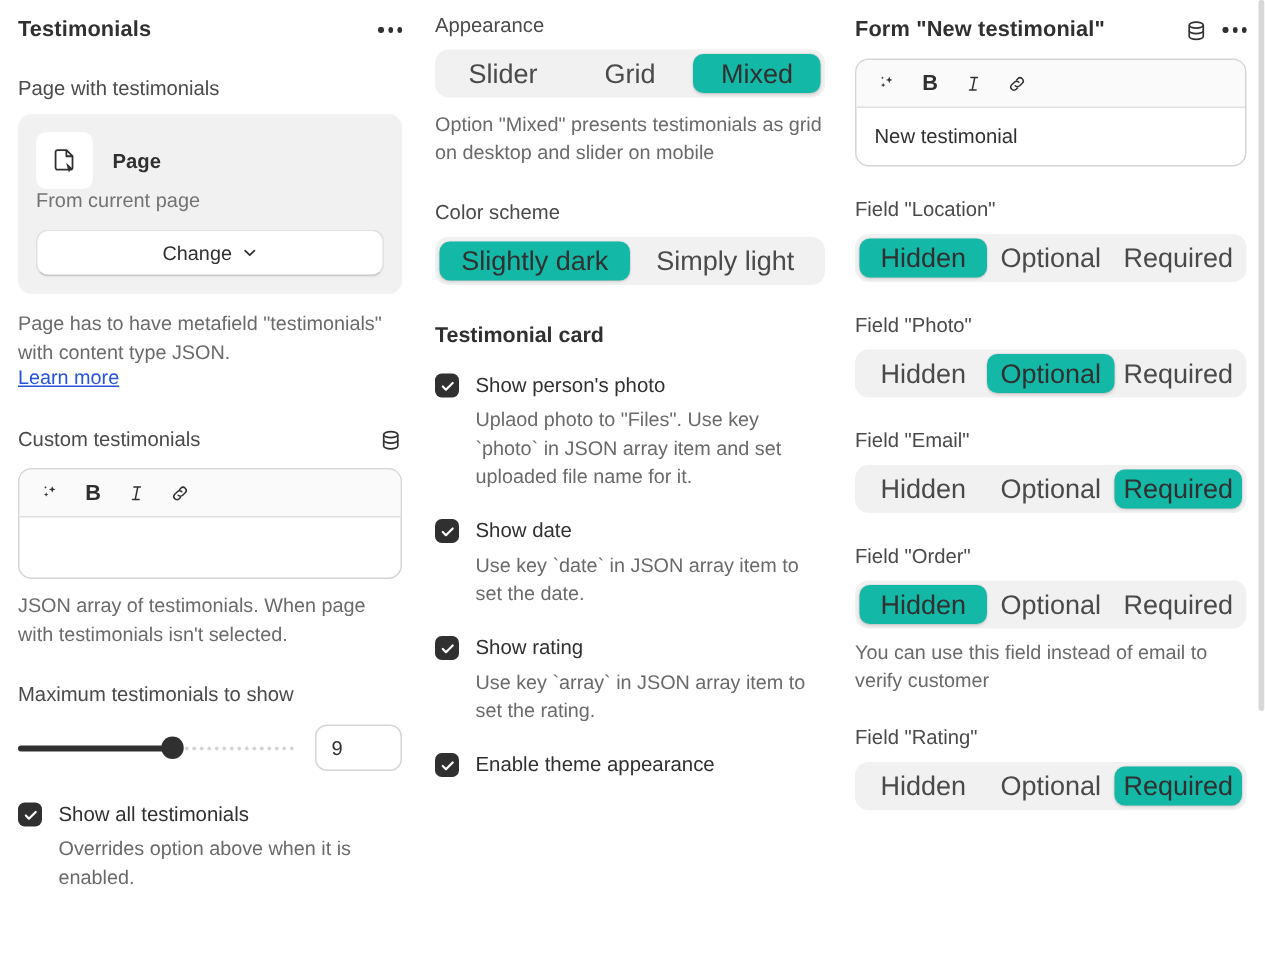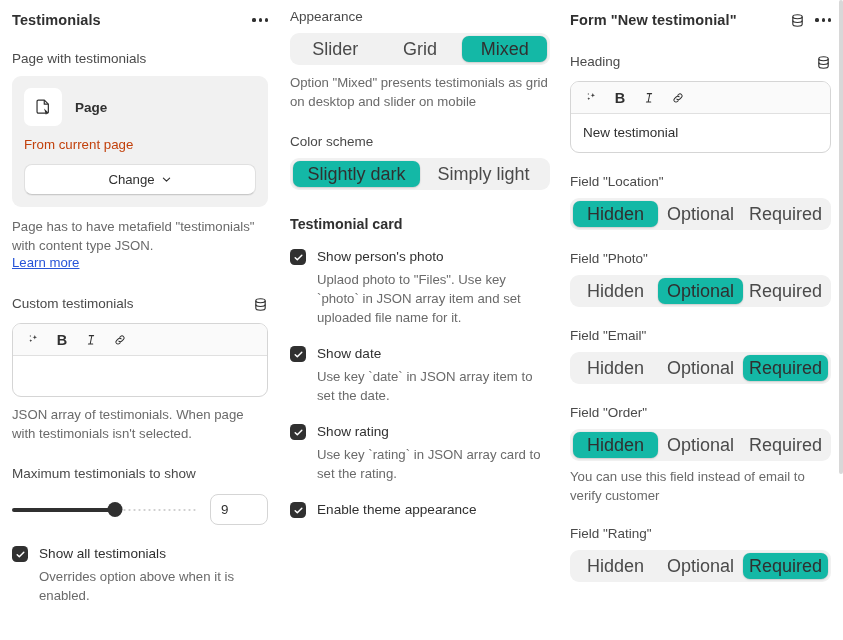--- a/index.html
+++ b/index.html
@@ -111,23 +111,22 @@
     display: flex;
     align-items: center;
     justify-content: center;
   }
   .resource-name {
     font-size: 13.5px;
     font-weight: bold;
     color: #303030;
   }
   .resource-sub {
-    margin-top: 11px;
     font-size: 13.3px;
-    color: #c2410c;
+    color: #737373;
   }
   .btn {
     margin-top: 12px;
     width: 100%;
     height: 31px;
     background: #ffffff;
     border: 1px solid #e0e0e0;
     border-bottom-color: #c9c9c9;
     border-radius: 8px;
     font-size: 13.2px;
@@ -462,21 +461,21 @@
         </div>
         <div style="margin-top: 18px;">
           <div class="check-row">
             <div class="checkbox">
               <svg width="11" height="11" viewBox="0 0 12 12" fill="none">
                 <path d="M2.4 6.2l2.3 2.3 4.9-4.9" stroke="#ffffff" stroke-width="1.6" stroke-linecap="round" stroke-linejoin="round"></path>
               </svg>
             </div>
             <div class="check-label">Show rating</div>
           </div>
-          <div class="check-sub">Use key `rating` in JSON array card to set the rating.</div>
+          <div class="check-sub">Use key `array` in JSON array item to set the rating.</div>
         </div>
         <div style="margin-top: 18px;">
           <div class="check-row">
             <div class="checkbox">
               <svg width="11" height="11" viewBox="0 0 12 12" fill="none">
                 <path d="M2.4 6.2l2.3 2.3 4.9-4.9" stroke="#ffffff" stroke-width="1.6" stroke-linecap="round" stroke-linejoin="round"></path>
               </svg>
             </div>
             <div class="check-label">Enable theme appearance</div>
           </div>
@@ -497,30 +496,20 @@
           </svg>
         </span>
         <div class="dots">
             <i></i>
             <i></i>
             <i></i>
           </div>
       </div>
     </div>
 
-    <div class="panel-header mt-18">
-      <div class="field-label">Heading</div>
-      <span class="icon icon-btn">
-        <svg width="15" height="15" viewBox="0 0 16 16" fill="none">
-          <ellipse cx="8" cy="4" rx="5" ry="2.1" stroke="#303030" stroke-width="1.2"></ellipse>
-          <path d="M3 4v8c0 1.16 2.24 2.1 5 2.1s5-.94 5-2.1V4" stroke="#303030" stroke-width="1.2"></path>
-          <path d="M3 8c0 1.16 2.24 2.1 5 2.1s5-.94 5-2.1" stroke="#303030" stroke-width="1.2"></path>
-        </svg>
-      </span>
-    </div>
 
     <div class="rte">
       <div class="rte-toolbar">
         <div class="rte-tool">
           <svg width="15" height="15" viewBox="0 0 16 16" fill="none">
             <path d="M9.4 3.2l.65 1.75L11.8 5.6l-1.75.65L9.4 8l-.65-1.75L7 5.6l1.75-.65L9.4 3.2z" fill="#303030"></path>
             <path d="M5.1 7.6l.45 1.2 1.2.45-1.2.45-.45 1.2-.45-1.2-1.2-.45 1.2-.45.45-1.2z" fill="#303030"></path>
             <path d="M4.6 3.1l.3.8.8.3-.8.3-.3.8-.3-.8-.8-.3.8-.3.3-.8z" fill="#303030"></path>
           </svg>
         </div>

